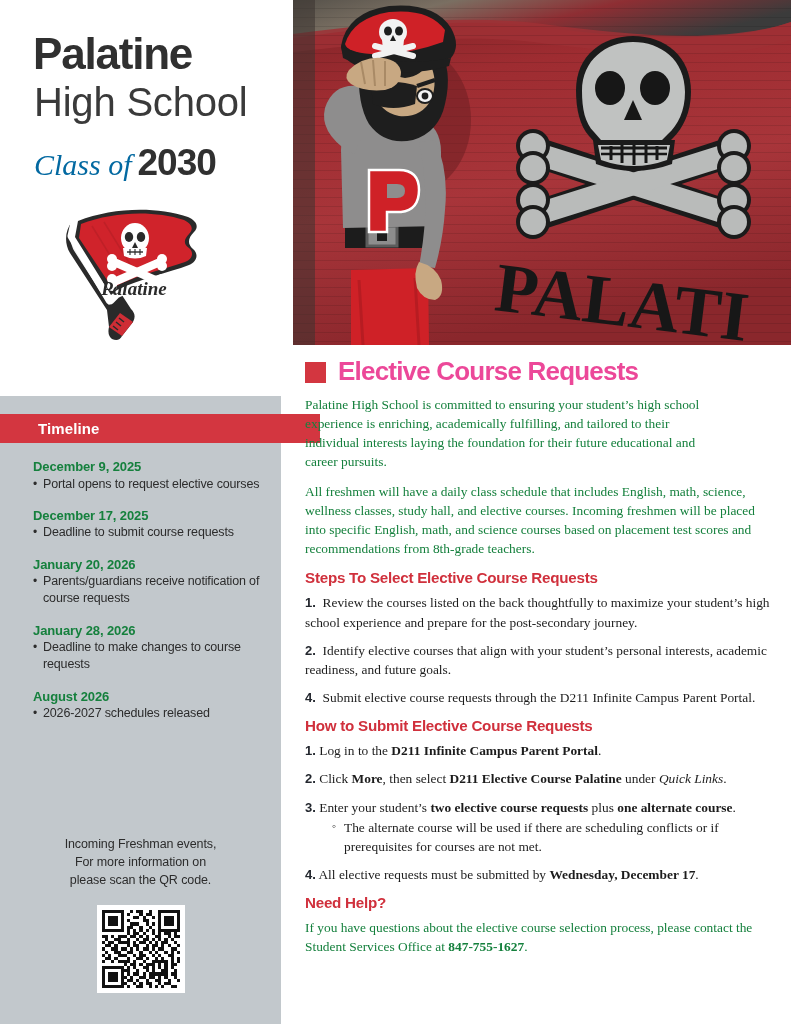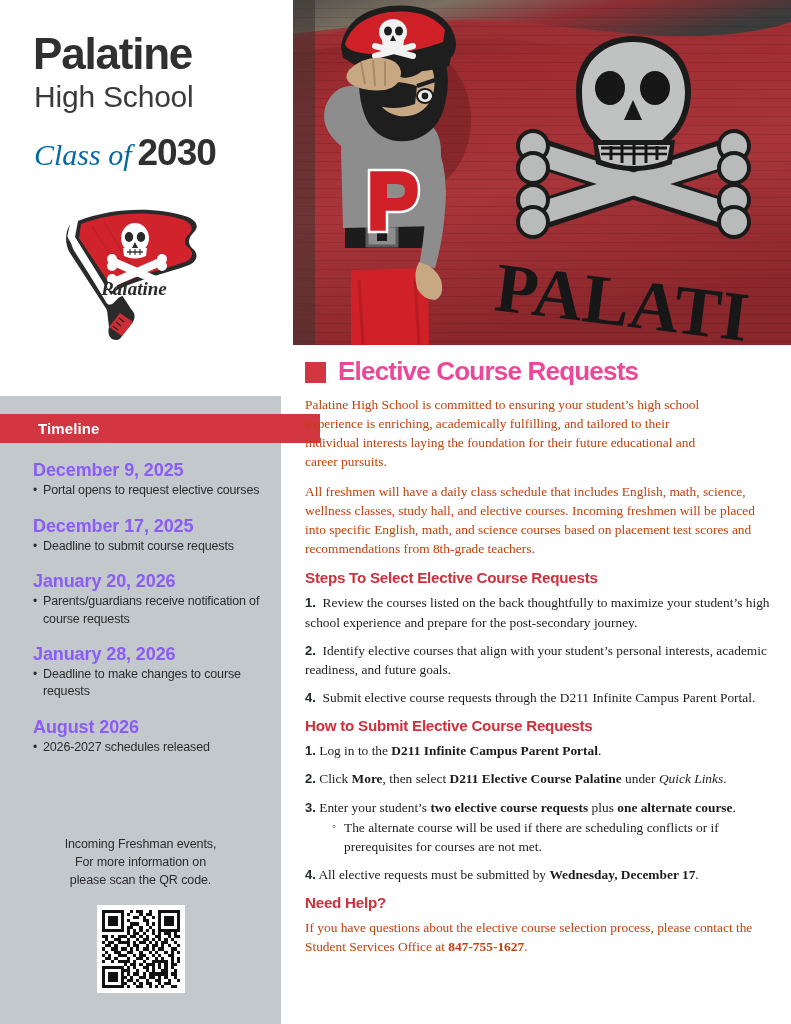--- a/index.html
+++ b/index.html
@@ -21,21 +21,21 @@
     font-size: 44px;
     letter-spacing: -1.2px;
     color: #303030;
     margin-left: 33px;
     margin-top: 32px;
     line-height: 1.0;
   }
   .school-sub {
     font-family: "Liberation Sans", sans-serif;
     font-weight: normal;
-    font-size: 30px;
+    font-size: 40px;
     color: #3a3a3a;
     margin-left: 34px;
     margin-top: 6px;
     line-height: 1.0;
     letter-spacing: -0.2px;
   }
   .class-of-line {
     margin-left: 34px;
     margin-top: 22px;
     line-height: 1.0;
@@ -78,22 +78,22 @@
     margin-left: 38px;
     line-height: 29px;
   }
   .timeline-items {
     position: absolute; left: 33px; top: 458px;
     width: 240px;
   }
   .tl-group { margin-bottom: 14px; }
   .tl-date {
     font-weight: bold;
-    font-size: 18px;
-    color: #8b5cf6;
+    font-size: 13px;
+    color: #15803d;
     line-height: 1.35;
     letter-spacing: -0.1px;
   }
   .tl-bullets { list-style: none; }
   .tl-bullets li {
     font-size: 12.5px;
     color: #2c2c2c;
     line-height: 1.38;
     padding-left: 10px;
     position: relative;
@@ -145,21 +145,21 @@
     font-weight: bold;
     font-size: 26px;
     color: #ec4899;
     letter-spacing: -0.8px;
     line-height: 1.0;
   }
 
   .body-p {
     font-family: "Liberation Serif", serif;
     font-size: 13.4px;
-    color: #c2410c;
+    color: #15803d;
     line-height: 1.42;
     margin-bottom: 11px;
   }
   .body-p.narrow { padding-right: 66px; }
 
   .sec-head {
     font-family: "Liberation Sans", sans-serif;
     font-weight: bold;
     font-size: 15.2px;
     color: #d0303c;

